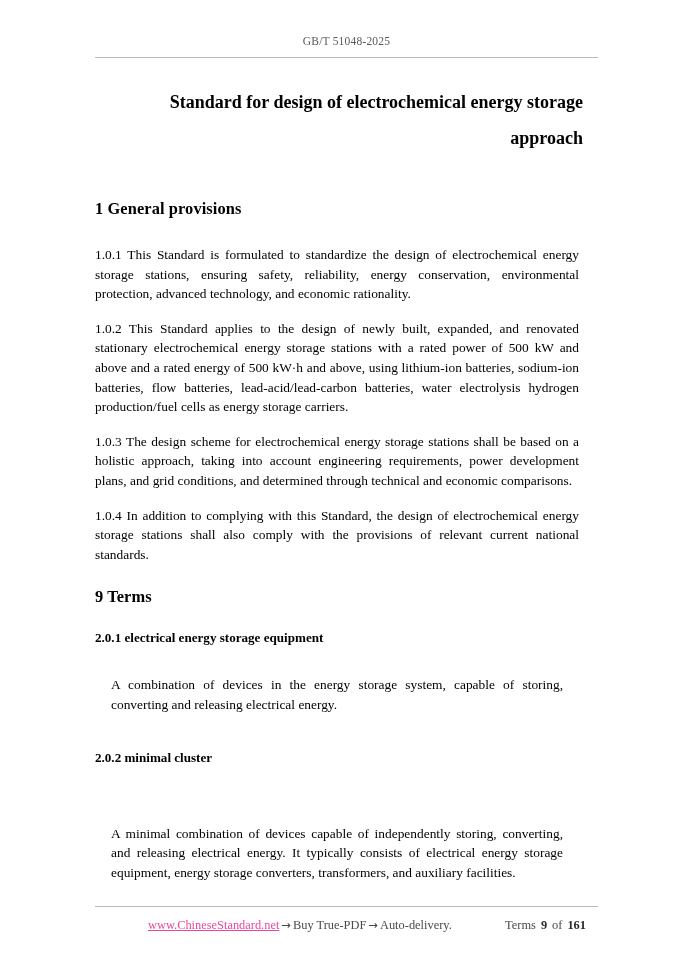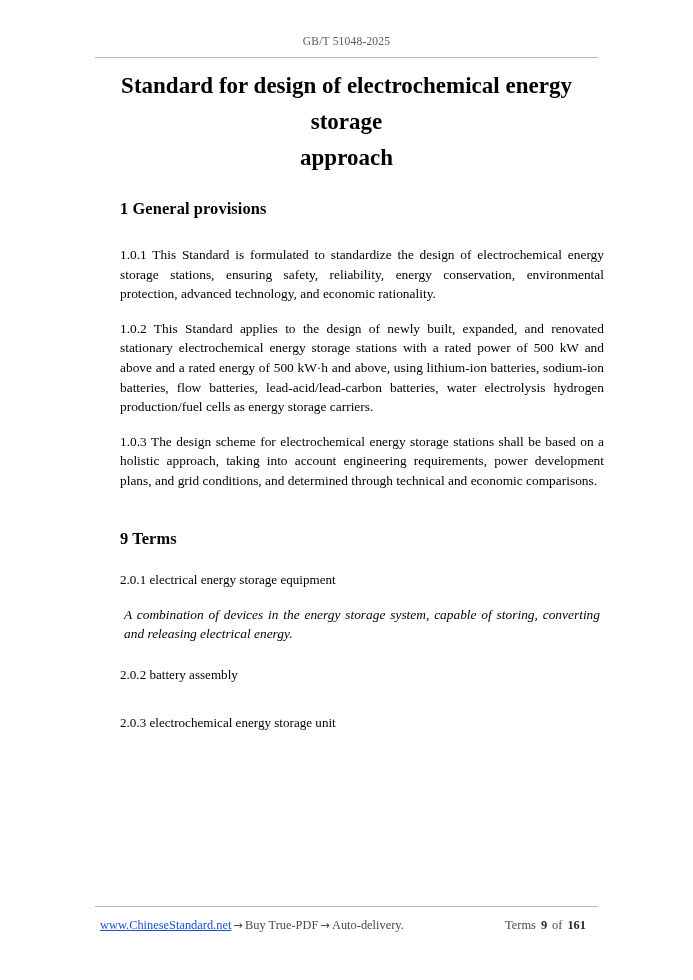--- a/index.html
+++ b/index.html
@@ -43,34 +43,34 @@
     top: 57px;
     left: 95px;
     width: 503px;
     height: 1px;
     background: #b9b9b9;
   }
 
   
   .doc-title {
     position: absolute;
-    top: 68px;
+    top: 84px;
     left: 110px;
     width: 473px;
-    text-align: center;
-    font-weight: bold;
-    font-size: 23px;
+    text-align: right;
+    font-weight: bold;
+    font-size: 18px;
     line-height: 36px;
   }
 
   
   .content {
     position: absolute;
     top: 198px;
-    left: 120px;
+    left: 95px;
     width: 484px;
   }
 
   h2.section {
     margin: 0;
     font-size: 16.4px;
     font-weight: bold;
     line-height: 22px;
     letter-spacing: 0.1px;
   }
@@ -86,31 +86,30 @@
     text-justify: inter-word;
     hyphens: manual;
   }
   p.clause .num {
     font-weight: normal;
   }
 
   p.term-head {
     margin: 0;
     font-size: 13.1px;
-    font-weight: normal;
+    font-weight: bold;
     line-height: 19px;
     text-align: left;
   }
   p.term-def {
-    margin: 4px;
+    margin: 16px;
     font-size: 13.4px;
     line-height: 19.6px;
     text-align: justify;
     text-justify: inter-word;
-    font-style: italic;
   }
 
   
   .gap-sec-first { height: 25px; }
   .gap-clause    { height: 15px; }
   .gap-before-h2 { height: 22px; }
   .gap-after-h2  { height: 20px; }
   .gap-term-head { height: 12px; }
   .gap-term-blk  { height: 17px; }
 
@@ -134,21 +133,22 @@
     line-height: 20px;
   }
   .footer-left {
     position: absolute;
     left: 5px;
     top: 0;
     white-space: nowrap;
   }
   .footer-left .site {
     text-decoration: underline;
-    color: #1d4ed8;
+    color: #ec4899;
+    margin-left: 48px;
   }
   .footer-left .arrow {
     font-family: "DejaVu Sans", sans-serif;
     font-size: 11.5px;
     padding: 0 2px;
   }
   .footer-right {
     position: absolute;
     right: 9px;
     top: 0;
@@ -197,40 +197,44 @@
 
     <div class="gap-clause"></div>
 
     <p class="clause">
       <span class="num">1.0.3</span>
       <span>The design scheme for electrochemical energy storage stations shall be based on a holistic approach, taking into account engineering requirements, power development plans, and grid conditions, and determined through technical and economic comparisons.</span>
     </p>
 
     <div class="gap-clause"></div>
 
+    <p class="clause">
+      <span class="num">1.0.4</span>
+      <span>In addition to complying with this Standard, the design of electrochemical energy storage stations shall also comply with the provisions of relevant current national standards.</span>
+    </p>
 
     <div class="gap-before-h2"></div>
 
     <h2 class="section terms">9 Terms</h2>
 
     <div class="gap-after-h2"></div>
 
     <p class="term-head">2.0.1 electrical energy storage equipment</p>
     <div class="gap-term-head"></div>
     <p class="term-def">A combination of devices in the energy storage system, capable of storing, converting and releasing electrical energy.</p>
 
     <div class="gap-term-blk"></div>
 
-    <p class="term-head">2.0.2 battery assembly</p>
+    <p class="term-head">2.0.2 minimal cluster</p>
     <div class="gap-term-head"></div>
 
     <div class="gap-term-blk"></div>
 
-    <p class="term-head">2.0.3 electrochemical energy storage unit</p>
     <div class="gap-term-head"></div>
+    <p class="term-def">A minimal combination of devices capable of independently storing, converting, and releasing electrical energy. It typically consists of electrical energy storage equipment, energy storage converters, transformers, and auxiliary facilities.</p>
 
   </div>
 
   <div class="rule-bottom"></div>
   <div class="footer">
     <div class="footer-left">
       <a class="site" href="#">www.ChineseStandard.net</a><span class="arrow">→</span><span>Buy True-PDF</span><span class="arrow">→</span><span>Auto-delivery.</span>
     </div>
     <div class="footer-right">
       <span class="lbl">Terms</span><span class="pnum">9</span><span class="lbl">of</span><span class="pnum">161</span>

